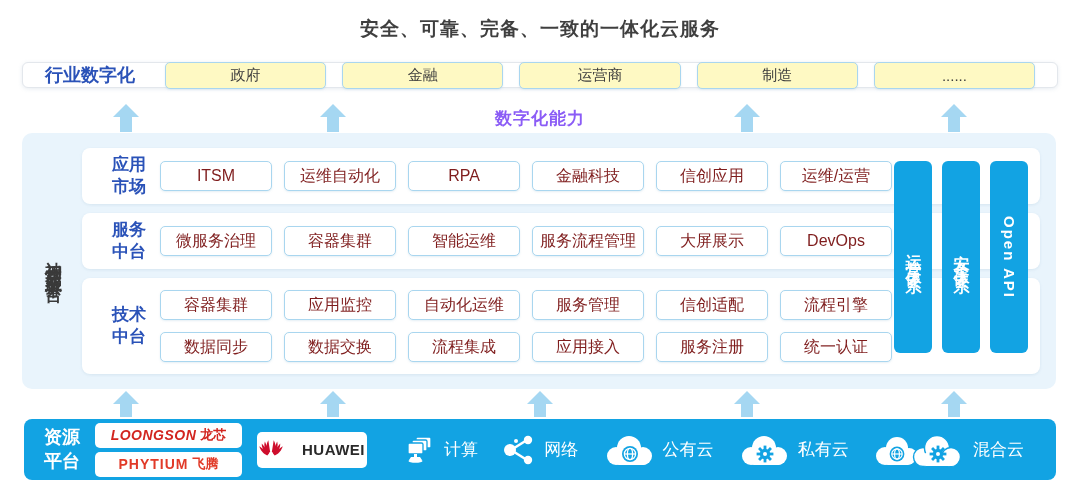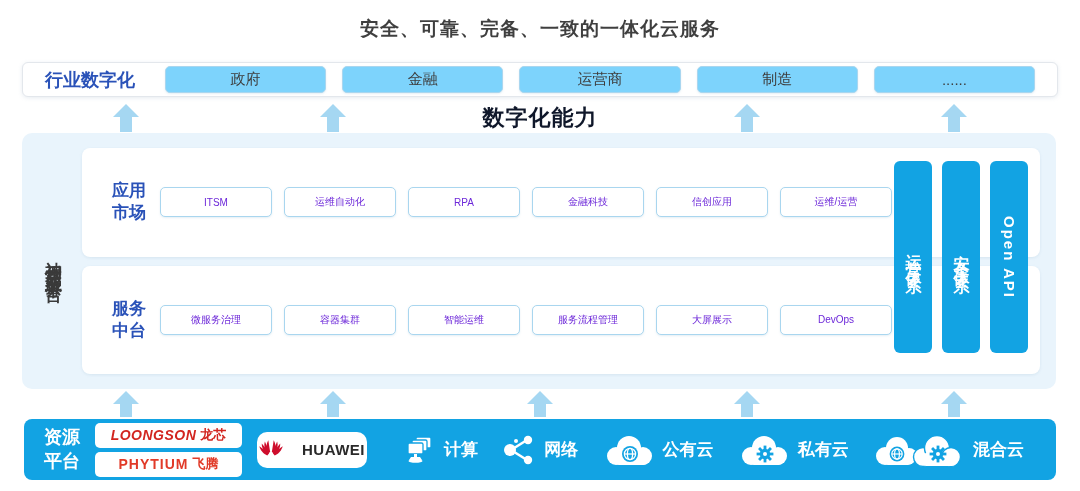--- a/index.html
+++ b/index.html
@@ -5,61 +5,61 @@
   * { margin:0; padding:0; box-sizing:border-box; }
   html,body { background:#fff; }
   body { font-family:"Liberation Sans","DejaVu Sans",sans-serif; }
   .canvas { position:relative; width:1080px; height:491px; background:#fff; overflow:hidden; }
 
   
   .main-title { position:absolute; top:16px; left:0; width:100%; text-align:center;
     font-size:19px; font-weight:bold; color:#3f3f3f; letter-spacing:1px; }
 
   
-  .industry-row { position:absolute; top:62px; left:22px; right:22px; height:35px;
+  .industry-row { position:absolute; top:62px; left:22px; right:22px; height:26px;
     background:#fff; border:1px solid #e3e7ec; border-radius:6px;
     box-shadow:0 1px 4px rgba(120,150,175,.18);
     display:flex; align-items:center; padding:0 22px; gap:16px;justify-content:center; }
   .industry-label { font-size:18px; font-weight:bold; color:#2a52b8; width:104px; flex:none; }
-  .industry-box { flex:1; height:27px; border:1px solid #a9d6ef; border-radius:5px; background:#7dd3fc;
+  .industry-box { flex:1; height:27px; border:1px solid #a9d6ef; border-radius:5px; background:#fef9c3;
     display:flex; align-items:center; justify-content:center; font-size:15px; color:#3d3d3d;
     box-shadow:0 1px 2px rgba(150,190,215,.25); }
 
   
   .band { position:absolute; left:22px; right:22px; display:flex; }
   .band-top { top:104px; height:28px; }
   .band-bottom { top:391px; height:26px; }
   .band .slot { flex:1; display:flex; align-items:center; justify-content:center; }
   .arrow-up { position:relative; width:26px; height:100%; }
   .arrow-up::before { content:""; position:absolute; top:0; left:0;
     border-left:13px solid transparent; border-right:13px solid transparent;
     border-bottom:13px solid #a5d7f2; }
   .arrow-up::after { content:""; position:absolute; top:12px; bottom:0; left:7px; right:7px;
     background:#a5d7f2; }
-  .capability-label { font-size:22px; font-weight:bold; color:#0f172a; letter-spacing:1px;font-family:Liberation Serif, serif; }
+  .capability-label { font-size:17px; font-weight:bold; color:#8b5cf6; letter-spacing:1px;font-family:Liberation Serif, serif; }
 
   
   .platform { position:absolute; top:133px; left:22px; right:24px; bottom:102px;
     background:#e9f4fc; border-radius:10px; }
   .side-label-wrap { position:absolute; left:20px; top:0; bottom:0;
     display:flex; align-items:center; }
   .side-label { writing-mode:vertical-lr; text-orientation:upright;
     font-size:17px; font-weight:600; color:#3a3a3a; letter-spacing:3px; }
   .rows { position:absolute; left:60px; right:16px; top:15px; bottom:15px;
     display:flex; flex-direction:column; gap:9px; }
   .prow { background:#fff; border-radius:8px; box-shadow:0 1px 3px rgba(140,175,200,.20);
     display:flex; align-items:center; padding:0 26px; flex:1; }
   .prow-tall { flex:1.7; }
   .prow-label { width:42px; flex:none; text-align:center; font-size:17px; font-weight:bold;
     color:#2a52b8; line-height:1.3; }
   .cellgroups { display:flex; flex-direction:column; gap:12px; margin-left:10px; }
   .cells { display:grid; grid-template-columns:repeat(6,112px); gap:12px; }
   .cell { height:30px; background:#fff; border:1px solid #a9d6ef; border-radius:5px;
     display:flex; align-items:center; justify-content:center;
-    font-size:10px; color:#6d28d9; box-shadow:0 1px 2px rgba(150,190,215,.25); }
+    font-size:16px; color:#7f1d1d; box-shadow:0 1px 2px rgba(150,190,215,.25); }
 
   .pillars { position:absolute; top:28px; bottom:36px; right:28px; display:flex; gap:10px; }
   .pillar { width:38px; background:#12a3e3; border-radius:6px;
     display:flex; align-items:center; justify-content:center; }
   .pillar span { color:#fff; font-weight:bold; font-size:16px;
     writing-mode:vertical-rl; text-orientation:upright; letter-spacing:8px; }
   .pillar span.latin { text-orientation:mixed; letter-spacing:2px; font-size:15px; }
 
   
   .resource-bar { position:absolute; left:24px; right:24px; top:419px; height:61px;
@@ -67,27 +67,27 @@
     display:flex; align-items:center; padding:0 20px; gap:15px; }
   .resource-label { color:#fff; font-size:18px; font-weight:bold; width:2em; line-height:1.3;
     flex:none; }
   .chip-col { display:flex; flex-direction:column; gap:4px; flex:none; }
   .chip { width:147px; height:25px; background:#fff; border-radius:5px;
     display:flex; align-items:center; justify-content:center; gap:4px; }
   .loongson-en { font-size:14px; font-weight:bold; font-style:italic; color:#d2251f; letter-spacing:.5px; }
   .loongson-cn { font-size:13px; font-weight:bold; color:#d2251f; }
   .phytium-en { font-size:14px; font-weight:bold; color:#e13a28; letter-spacing:1px; }
   .phytium-cn { font-size:13px; font-weight:bold; color:#e13a28; }
-  .huawei-chip { width:110px; height:36px; background:#fff; border-radius:10px;
+  .huawei-chip { width:110px; height:36px; background:#fff; border-radius:5px;
     display:flex; align-items:center; justify-content:center; gap:19px; flex:none; }
   .huawei-text { font-size:15px; font-weight:bold; color:#2a2a2a; letter-spacing:.5px; }
   .res-items { flex:1; display:flex; align-items:center; justify-content:space-between;
     padding:0 12px 0 22px; }
   .res-item { display:flex; align-items:center; gap:8px; }
-  .res-item-label { color:#fff; font-size:17px; font-weight:700; }
+  .res-item-label { color:#fff; font-size:17px; font-weight:400; }
   .icon { display:flex; align-items:center; }
 </style>
 </head>
 <body>
 
 <div class="canvas">
 
   <div class="main-title">安全、可靠、完备、一致的一体化云服务</div>
 
   <div class="industry-row">
@@ -145,20 +145,41 @@
             <div class="cell">微服务治理</div>
             <div class="cell">容器集群</div>
             <div class="cell">智能运维</div>
             <div class="cell">服务流程管理</div>
             <div class="cell">大屏展示</div>
             <div class="cell">DevOps</div>
           </div>
         </div>
       </div>
 
+      <div class="prow prow-tall">
+        <div class="prow-label">技术中台</div>
+        <div class="cellgroups">
+          <div class="cells">
+            <div class="cell">容器集群</div>
+            <div class="cell">应用监控</div>
+            <div class="cell">自动化运维</div>
+            <div class="cell">服务管理</div>
+            <div class="cell">信创适配</div>
+            <div class="cell">流程引擎</div>
+          </div>
+          <div class="cells">
+            <div class="cell">数据同步</div>
+            <div class="cell">数据交换</div>
+            <div class="cell">流程集成</div>
+            <div class="cell">应用接入</div>
+            <div class="cell">服务注册</div>
+            <div class="cell">统一认证</div>
+          </div>
+        </div>
+      </div>
     </div>
 
     <div class="pillars">
       <div class="pillar">
           <span>运营体系</span>
         </div>
       <div class="pillar">
           <span>安全体系</span>
         </div>
       <div class="pillar">

